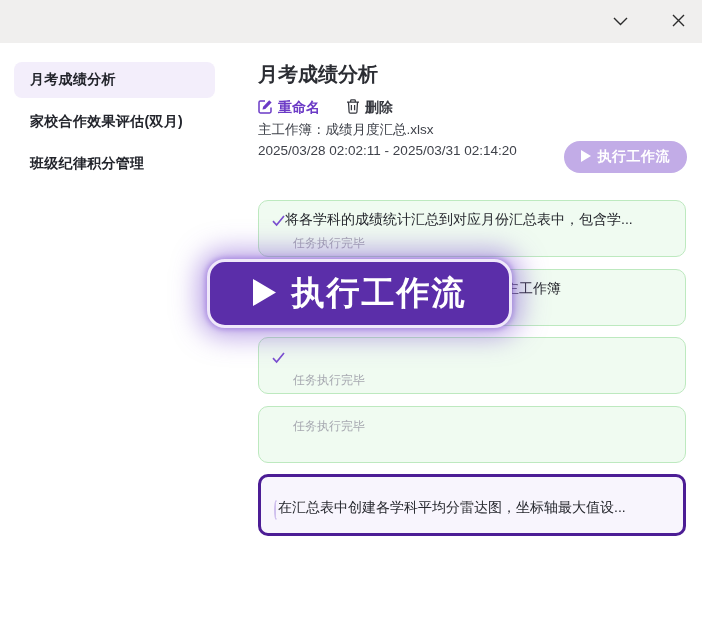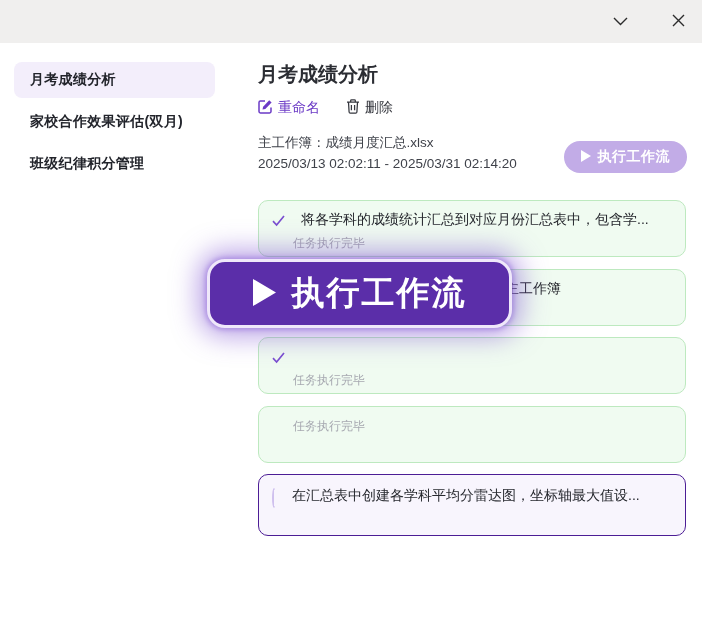--- a/index.html
+++ b/index.html
@@ -21,40 +21,40 @@
   .nav-item{
     height:36px;margin-bottom:6px;border-radius:8px;display:flex;align-items:center;
     padding-left:16px;font-size:14px;font-weight:600;color:#22242b;cursor:pointer;
     letter-spacing:.3px;
   }
   .nav-item.selected{background:#f3eefb;}
   
   .main{position:absolute;left:258px;top:60px;width:428px;}
   .page-title{margin:0;font-size:20px;line-height:28px;font-weight:700;color:#2b2d33;}
   .actions{display:flex;align-items:center;gap:26px;margin-top:9px;height:22px;}
-  .action{display:flex;align-items:center;gap:5px;font-size:14px;font-weight:400;
+  .action{display:flex;align-items:center;gap:5px;font-size:14px;font-weight:700;
     cursor:pointer;background:none;border:none;padding:0;}
   .action.rename{color:#6b3ac6;}
   .action.delete{color:#35373e;text-align:center;}
-  .meta{margin-top:13px;font-size:13.5px;line-height:21px;color:#3f424a;}
+  .meta{font-size:13.5px;line-height:21px;color:#3f424a;}
   .run-btn-small{
     position:absolute;right:-1px;top:81px;height:32px;padding:0 17px;border:none;
     border-radius:16px;background:#c2ace7;color:#ffffff;font-size:14px;font-weight:700;
     display:flex;align-items:center;gap:7px;cursor:pointer;letter-spacing:.5px;
     font-family:"Liberation Sans",sans-serif;
   }
   
   .cards{position:absolute;left:258px;top:200px;width:428px;}
   .card{
     box-sizing:border-box;border-radius:10px;margin-bottom:11.5px;padding:8px 13px;
     height:57px;overflow:hidden;
   }
   .card.done{background:#f0fbf1;border:1px solid #bde9bf;}
-  .card.planning{background:#f8f5fd;border:1px solid #4c1d95;height:62px;padding-top:10px;}
-  .card-title{display:flex;align-items:flex-start;gap:16px;font-size:14px;color:#26282e;
+  .card.planning{background:#f8f5fd;border:3px solid #4c1d95;height:62px;padding-top:20px;}
+  .card-title{display:flex;align-items:flex-start;gap:0;font-size:14px;color:#26282e;
     line-height:20px;white-space:nowrap;}
   .card-title .txt{overflow:hidden;}
   .card-sub{margin-left:21px;margin-top:2px;font-size:12px;line-height:18px;color:#a6a8b0;}
   .offset{margin-left:233px;}
   .check-icon,.spin-wrap{flex:0 0 auto;margin-top:3px;}
   .spinner{width:12px;height:12px;border-radius:50%;border:2px solid #cfc0ee;
     border-right-color:transparent;transform:rotate(-40deg);box-sizing:border-box;}
   
   .overlay-run{
     position:absolute;left:207px;top:259px;width:305px;height:69px;z-index:10;
@@ -115,21 +115,21 @@
         <svg width="14" height="15" viewBox="0 0 14 15">
             <path d="M1 3.2 H13 M4.7 3 V1.6 A0.8 0.8 0 0 1 5.5 0.8 H8.5 A0.8 0.8 0 0 1 9.3 1.6 V3 M2.5 3.4 L3.1 13 A1.2 1.2 0 0 0 4.3 14.1 H9.7 A1.2 1.2 0 0 0 10.9 13 L11.5 3.4 M5.4 6 V11.3 M8.6 6 V11.3" fill="none" stroke="#35373e" stroke-width="1.25"></path>
           </svg>
       </span>
       <span>删除</span>
     </button>
   </div>
 
   <div class="meta">
     <div>主工作簿：成绩月度汇总.xlsx</div>
-    <div>2025/03/13 02:02:11 - 2025/03/31 02:14:20</div>
+    <div>2025/03/28 02:02:11 - 2025/03/31 02:14:20</div>
   </div>
 
   <button class="run-btn-small">
     <span>
       <svg width="10" height="12" viewBox="0 0 10 12">
           <polygon points="0,0 10,6 0,12" fill="#ffffff"></polygon>
         </svg>
     </span>
     <span>执行工作流</span>
   </button>

